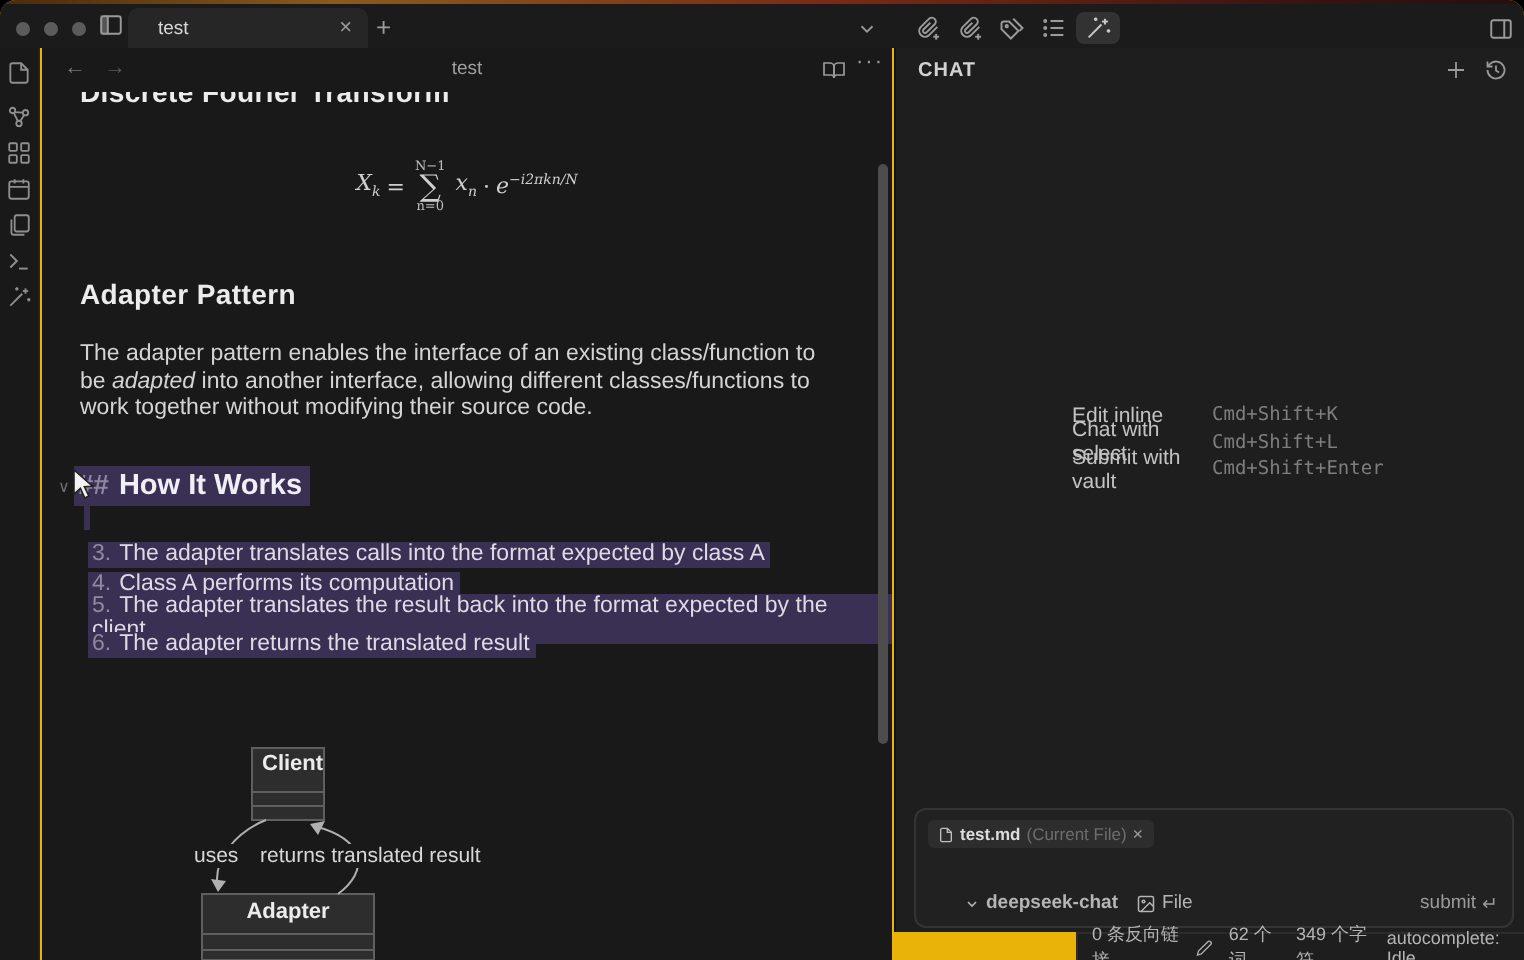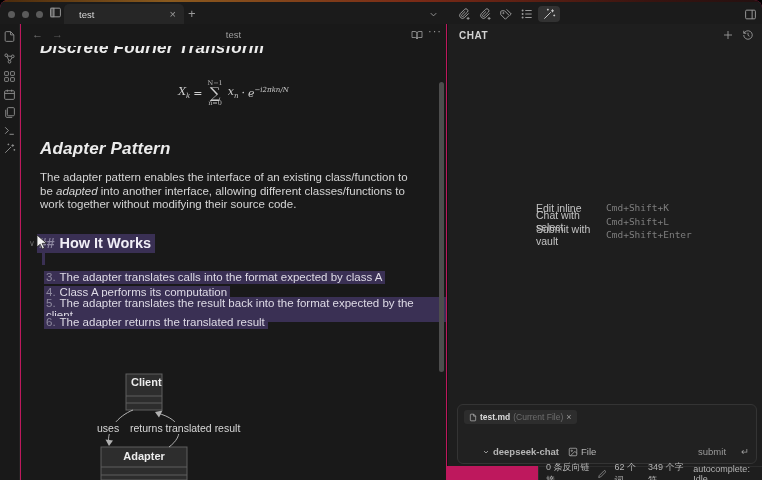--- a/index.html
+++ b/index.html
@@ -1,19 +1,19 @@
 <!DOCTYPE html>
 <html><head>
 <meta charset="utf-8">
 <style>
   * { margin:0; padding:0; box-sizing:border-box; }
   html,body { background:#000; }
   .window {
     position:relative; width:762px; height:480px; overflow:hidden;
-    background:#be185d; font-family:"Liberation Sans", sans-serif;
+    background:#eab308; font-family:"Liberation Sans", sans-serif;
     border-radius:8px 8px 0 0; color:#dcdcdc;
   }
   .accent-strip { position:absolute; top:0; left:0; width:762px; height:2px;
     background:linear-gradient(90deg,#4a2a0c,#8a5a1e 22%,#7a2a16 55%,#3a1410 85%,#241010); }
 
   
   .titlebar { position:absolute; top:2px; left:0; width:762px; height:22px; background:#1b1b1b; }
   .traffic { position:absolute; top:9px; width:7px; height:7px; border-radius:50%; background:#5b5b5b; }
   .icon-btn { position:absolute; color:#9a9a9a; display:flex; align-items:center; justify-content:center; }
   .tab { position:absolute; left:64px; top:2px; width:120px; height:20px; background:#262626;
@@ -27,21 +27,21 @@
   
   .ribbon { position:absolute; left:0; top:24px; width:20px; height:456px; background:#191919; border-right:1px solid #232323; }
   .ribbon .ric { position:absolute; left:3px; width:14px; height:14px; color:#8f8f8f; }
 
   
   .editor { position:absolute; left:21px; top:24px; width:425px; height:456px; background:#191919; overflow:hidden; }
   .ed-header { position:absolute; left:0; top:0; width:100%; height:22px; background:#191919; z-index:5; }
   .nav-arrow { font-size:11px; color:#7a7a7a; position:absolute; top:4px; }
   .ed-title { position:absolute; top:5px; left:0; width:100%; text-align:center; font-size:9.5px; color:#9f9f9f; }
   .ed-content { position:absolute; left:0; top:0; width:100%; height:456px; }
-  .h1 { position:absolute; left:19px; font-size:17px; font-weight:bold; color:#ececec; letter-spacing:.2px;font-style:italic; }
+  .h1 { position:absolute; left:19px; font-size:14px; font-weight:bold; color:#ececec; letter-spacing:.2px; }
   .formula { position:absolute; left:0; width:100%; top:56px; display:flex; justify-content:center; align-items:center;
     font-family:"DejaVu Serif", serif; font-style:italic; color:#cfcfcf; font-size:11px; gap:3px; }
   .formula sub, .formula sup { font-size:7px; }
   .sum { display:inline-flex; flex-direction:column; align-items:center; font-style:normal; line-height:1; margin:0 2px; }
   .sum .lim { font-size:6.5px; color:#bdbdbd; }
   .sum .sigma { font-size:15px; line-height:13px; }
   .para { position:absolute; left:19px; top:147px; width:371px; font-size:11.5px; line-height:13.6px; color:#d4d4d4; }
   .h2row { position:absolute; left:8px; top:209px; height:20px; display:flex; align-items:center; }
   .collapse-chip { font-size:8px; color:#6d6d6d; margin-right:2px; }
   .h2sel { background:#3a3054; padding:1px 4px 2px 2px; display:flex; align-items:baseline; }
@@ -66,21 +66,21 @@
   .chat-input { position:absolute; left:9px; top:380px; width:300px; height:60px; background:#212121;
     border:1px solid #343434; border-radius:6px; }
   .chip { position:absolute; left:6px; top:5px; height:14px; background:#2d2d2d; border-radius:3px;
     display:flex; align-items:center; padding:0 5px; gap:3px; }
   .chip-file { font-size:8.5px; font-weight:bold; color:#dcdcdc; }
   .chip-note { font-size:8.5px; color:#6e6e6e; }
   .chip-x { font-size:9px; color:#9a9a9a; }
   .ci-bottom { position:absolute; left:24px; right:7px; bottom:5px; height:13px; display:flex; align-items:center; gap:9px; }
   .model { display:flex; align-items:center; gap:3px; font-size:9.5px; font-weight:bold; color:#b5b5b5; }
   .img-btn { display:flex; align-items:center; gap:3px; font-size:9.5px; color:#b5b5b5; }
-  .submit { margin-left:auto; display:flex; align-items:center; gap:15px; font-size:9.5px; color:#9a9a9a; }
+  .submit { margin-left:auto; display:flex; align-items:center; gap:3px; font-size:9.5px; color:#9a9a9a; }
 
   
   .statusbar { position:absolute; left:538px; bottom:0; width:224px; height:14px; background:#1e1e1e;
     border-top:1px solid #2c2c2c; border-left:1px solid #2c2c2c; display:flex; align-items:center;
     gap:8px; padding:0 7px; font-size:9px; color:#b4b4b4; }
   svg { display:block; }
 </style>
 </head>
 <body>
 

